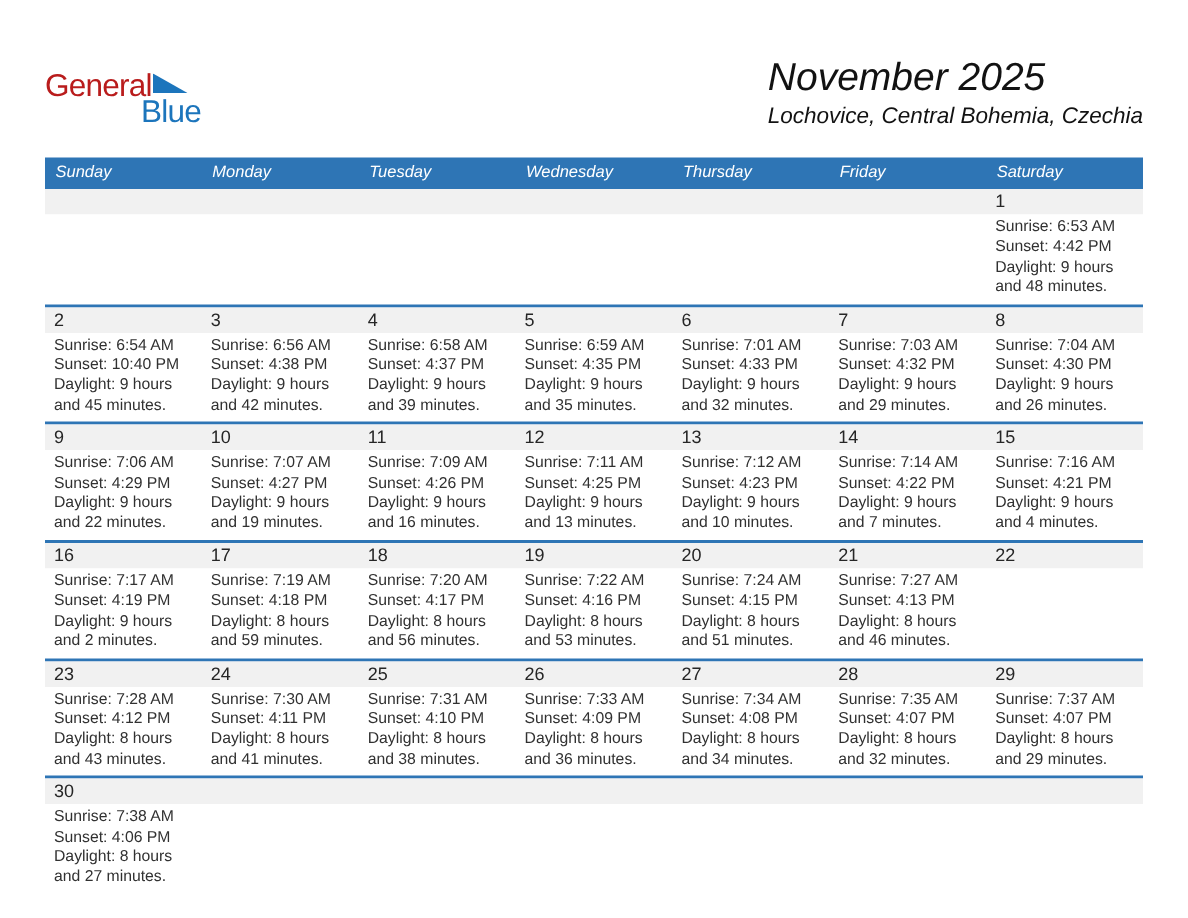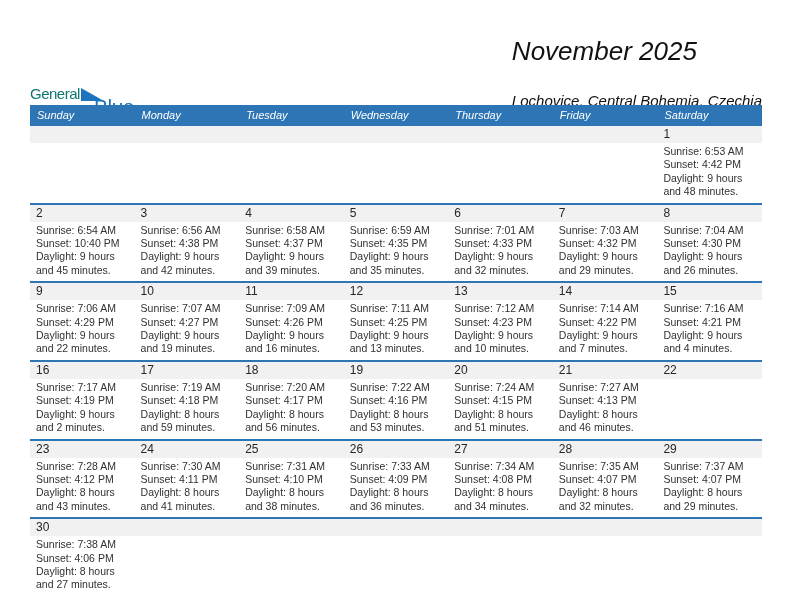--- a/index.html
+++ b/index.html
@@ -11,26 +11,26 @@
   *{margin:0;padding:0;box-sizing:border-box;}
   html,body{width:792px;height:612px;}
   body{
     background:#ffffff;
     font-family:"Liberation Sans", sans-serif;
     color:var(--text-dark);
     position:relative;
     overflow:hidden;
   }
   .logo{position:absolute;left:30px;top:46px;width:150px;}
-  .logo-line1{font-size:15px;color:#0f766e;letter-spacing:-0.5px;display:flex;align-items:flex-start;margin-top:39px;}
+  .logo-line1{font-size:21px;color:#b91c1c;letter-spacing:-0.5px;display:flex;align-items:flex-start;}
   .logo-line1 svg{margin-left:1px;margin-top:3px;}
   .logo-line2{font-size:21px;color:var(--logo-blue);letter-spacing:-0.5px;margin-top:-7px;margin-left:64px;}
   .title-block{position:absolute;right:30px;top:36px;text-align:left;font-style:italic;}
   .page-title{font-size:26px;color:#121212;}
-  .page-subtitle{font-size:15px;color:#121212;margin-top:25px;}
+  .page-subtitle{font-size:15px;color:#121212;margin-top:2px;}
   .calendar{position:absolute;left:30px;top:105px;width:732px;}
   .weekday-row{
     display:grid;grid-template-columns:repeat(7,1fr);
     background:var(--accent);height:21px;font-style:italic;
   }
   .weekday-cell{
     color:#ffffff;font-size:11px;line-height:21px;padding-left:7px;
     white-space:nowrap;overflow:hidden;
   }
   .week{width:100%;}

